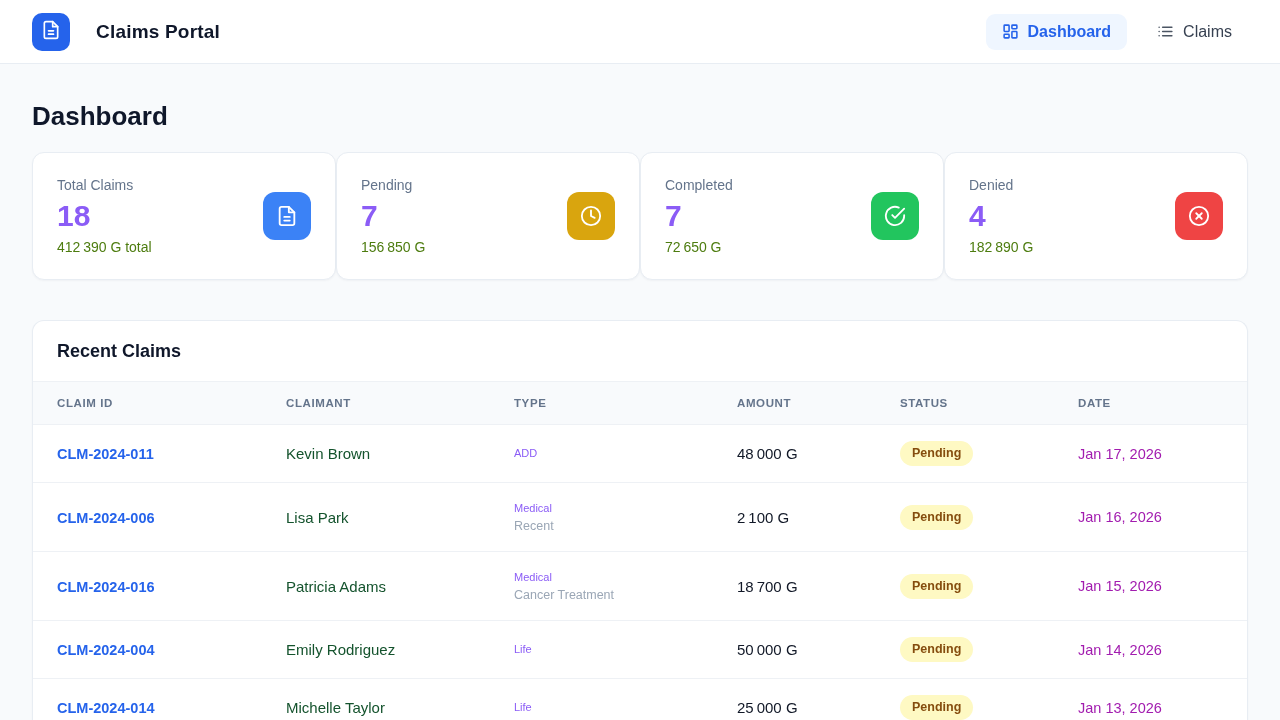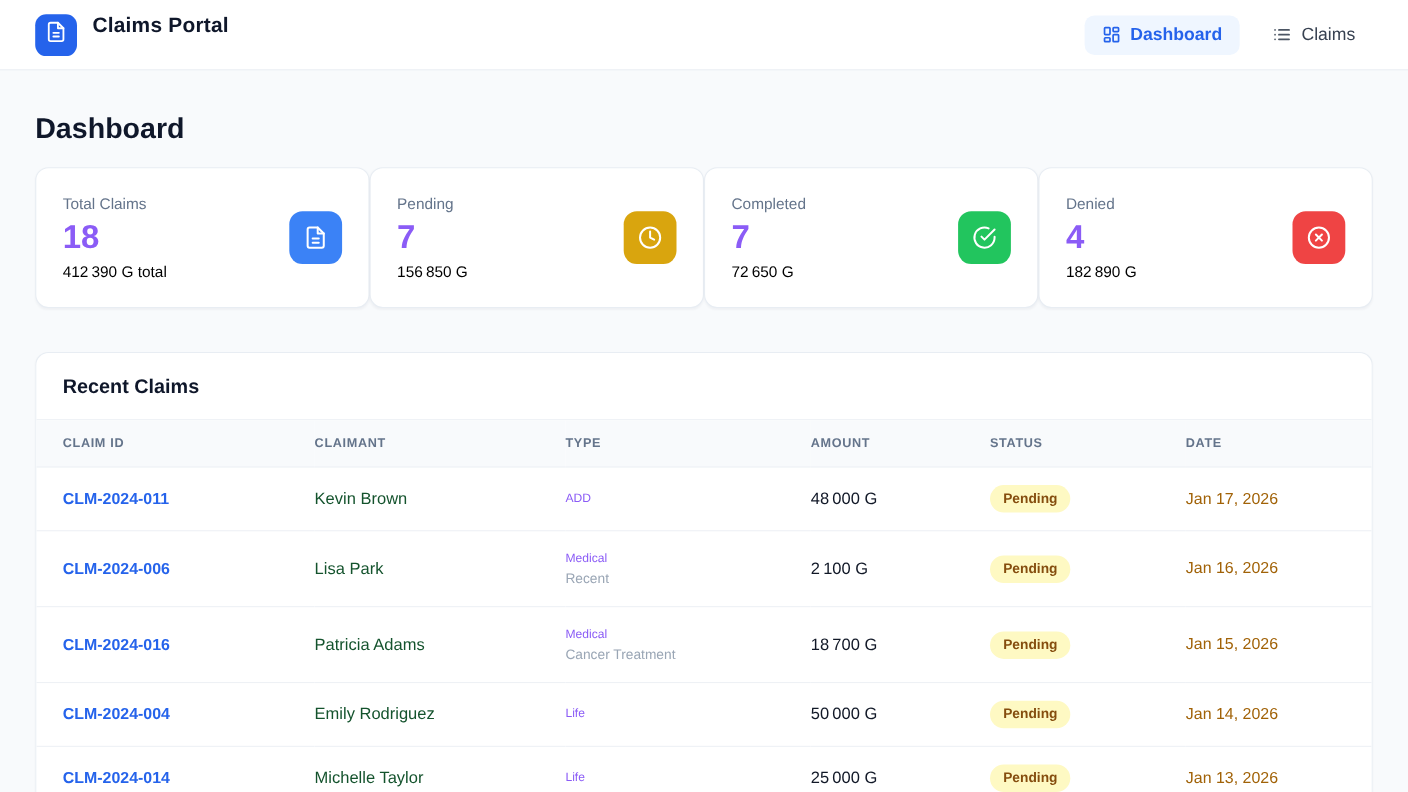--- a/index.html
+++ b/index.html
@@ -9,21 +9,21 @@
     background:#f8fafc;
     color:#0f172a;
   }
 
   
   .topnav {
     height:64px; background:#ffffff; border-bottom:1px solid #e8edf3;
     display:flex; align-items:center; justify-content:space-between;
     padding:0 32px;
   }
-  .brand { display:flex; gap:14px; }
+  .brand { display:flex; align-items:center; gap:26px; }
   .brand-logo {
     width:38px; height:38px; border-radius:10px; background:#2563eb;
     display:flex; align-items:center; justify-content:center; flex:0 0 auto;
   }
   .brand-title { font-size:19px; font-weight:700; color:#0f172a; letter-spacing:.2px; }
   .nav-items { display:flex; align-items:center; gap:14px; }
   .nav-btn {
     display:flex; align-items:center; gap:9px;
     font-size:16px; font-weight:500; color:#374151;
     padding:9px 16px; border-radius:9px; cursor:pointer; background:transparent;
@@ -39,21 +39,21 @@
   
   .stats-row { display:flex; margin-top:20px; }
   .stat-card {
     flex:1 1 0; background:#ffffff; border:1px solid #e8edf3; border-radius:12px;
     padding:24px; height:128px;
     display:flex; align-items:center; justify-content:space-between;
     box-shadow:0 1px 2px rgba(16,24,40,.04);
   }
   .stat-label { font-size:14px; font-weight:500; color:#64748b; line-height:20px; }
   .stat-value { font-size:30px; font-weight:700; color:#8b5cf6; line-height:38px; margin:2px 0; }
-  .stat-sub { font-size:14px; color:#000000; line-height:20px; }
+  .stat-sub { font-size:14px; color:#4d7c0f; line-height:20px; }
   .stat-icon {
     width:48px; height:48px; border-radius:12px; flex:0 0 auto;
     display:flex; align-items:center; justify-content:center;
   }
 
   
   .table-card {
     margin-top:40px; background:#ffffff; border:1px solid #e8edf3;
     border-radius:12px 12px 0 0; border-bottom:none;
     box-shadow:0 1px 2px rgba(16,24,40,.04); overflow:hidden;
@@ -75,21 +75,21 @@
   .claim-link { color:#2563eb; font-weight:600; font-size:14.5px; text-decoration:none; cursor:pointer; }
   .cell-claimant { color:#14532d; }
   .type-main { color:#8b5cf6; font-size:11px; line-height:19px; }
   .type-sub { color:#9aa6b5; font-size:12.5px; line-height:17px; }
   .type-sub:empty { display:none; }
   .cell-amount { color:#111827; font-weight:500; }
   .badge {
     display:inline-block; padding:5px 12px; border-radius:999px;
     font-size:12.5px; font-weight:600; line-height:15px;
   }
-  .cell-date { color:#a16207; font-size:14.5px; }
+  .cell-date { color:#a21caf; font-size:14.5px; }
 </style>
 </head>
 <body>
 
 <header class="topnav">
   <div class="brand">
     <span class="brand-logo">
       <span>
         <svg width="20" height="20" viewBox="0 0 24 24" fill="none" stroke="#ffffff" stroke-width="2" stroke-linecap="round" stroke-linejoin="round">
           <path d="M14 2H6a2 2 0 0 0-2 2v16a2 2 0 0 0 2 2h12a2 2 0 0 0 2-2V8z"></path>

